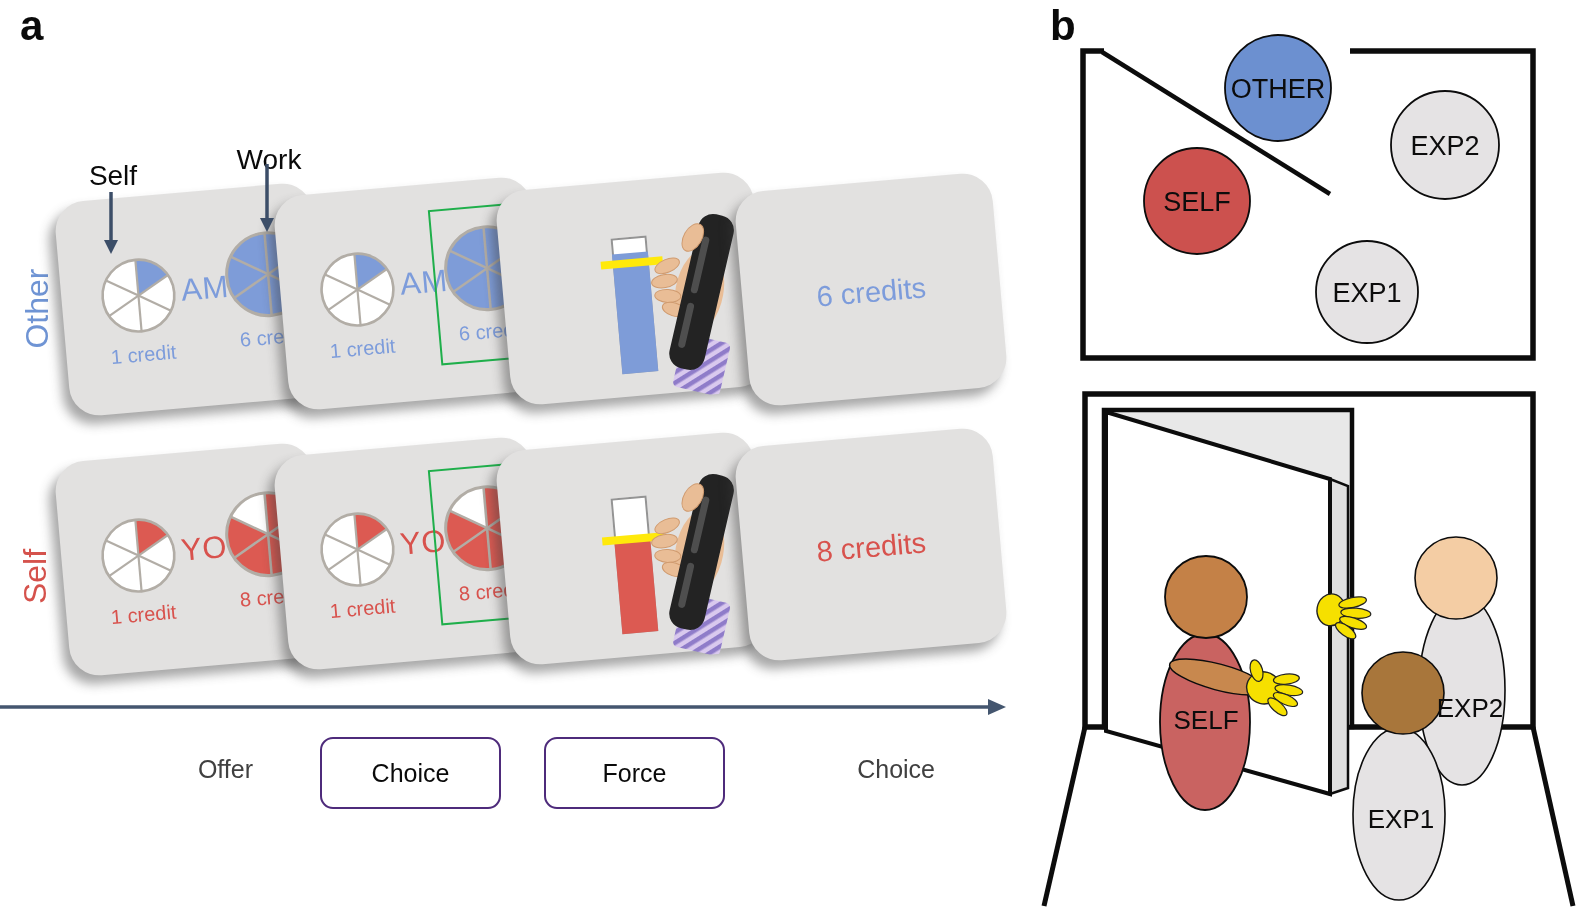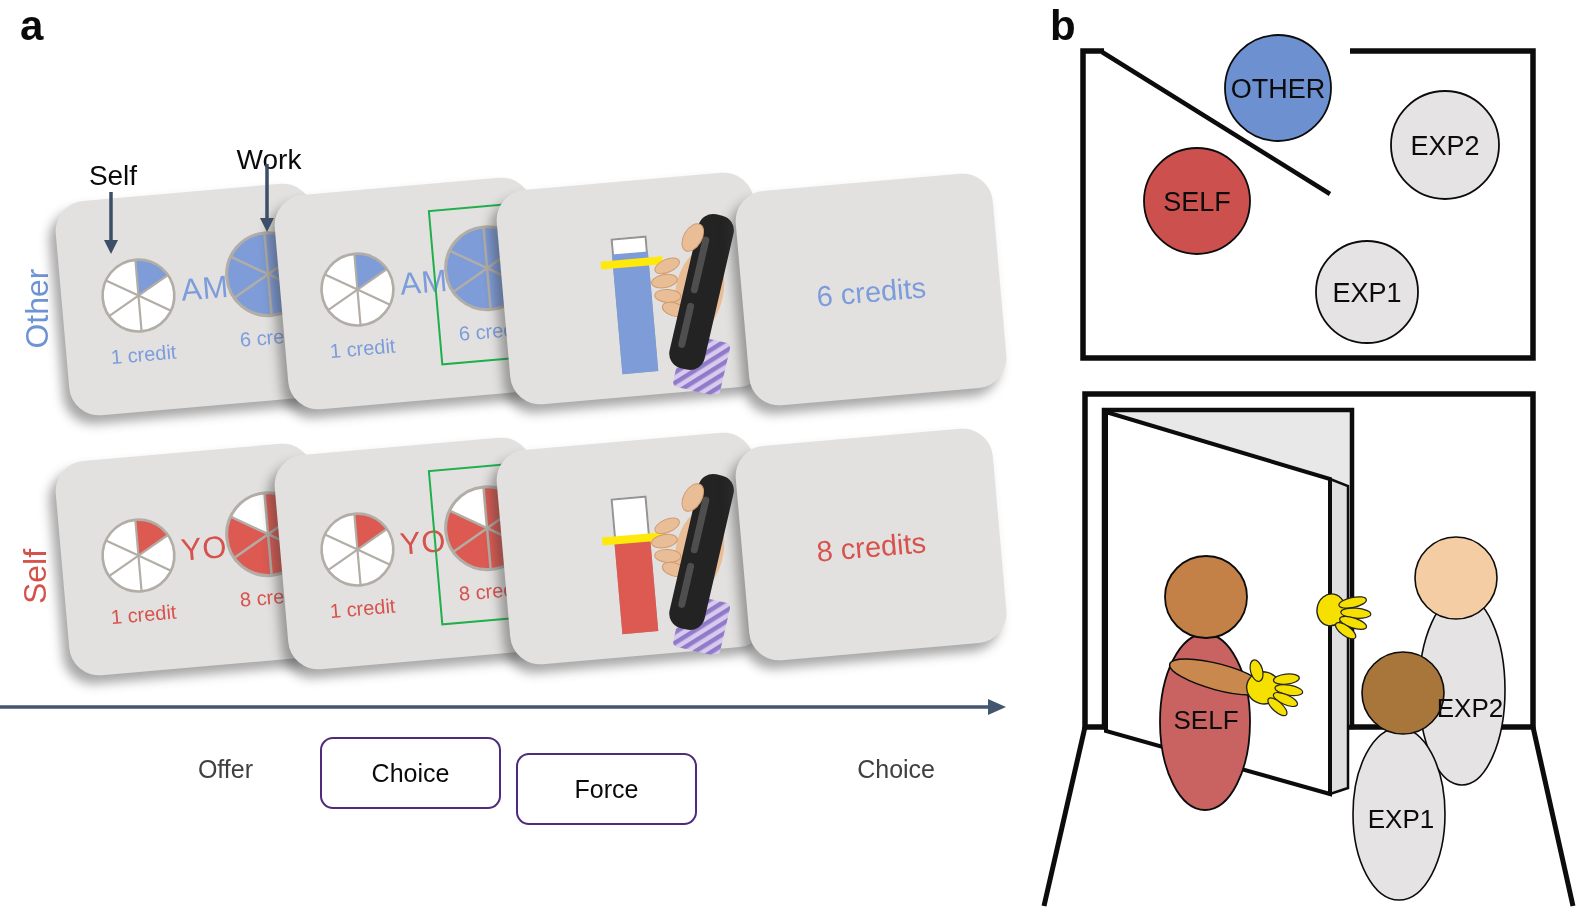--- a/index.html
+++ b/index.html
@@ -225,21 +225,21 @@
     <div class="outcome-text txt">8 credits</div>
   </div>
 
   <svg id="timeline">
     <line x1="0" y1="13" x2="992" y2="13" stroke="#44566F" stroke-width="3.5"></line>
     <polygon points="1006,13 988,5 988,21" fill="#44566F"></polygon>
   </svg>
 
   <div class="phase-plain" style="left:128px;width:125px;">Offer</div>
   <div class="phase-box" style="left:320px;">Choice</div>
-  <div class="phase-box" style="left:516px;margin-top:16px;">Force</div>
+  <div class="phase-box" style="left:544px;">Force</div>
   <div class="phase-plain" style="left:790px;width:145px;">Choice</div>
 
   <svg class="broom" style="left:1040px;top:0;" width="538" height="382" viewBox="1040 0 538 382">
     <path d="M1104,51 L1083,51 L1083,358 L1533,358 L1533,51 L1350,51" fill="none" stroke="#0c0c0c" stroke-width="5.5"></path>
     <line x1="1102" y1="52" x2="1330" y2="194" stroke="#0c0c0c" stroke-width="4.5"></line>
     <circle cx="1278" cy="88" r="53" stroke="#0c0c0c" stroke-width="1.8" fill="#6C90D0"></circle>
     <text x="1278" y="98" font-size="27" text-anchor="middle" fill="#0c0c0c">OTHER</text>
     <circle cx="1197" cy="201" r="53" stroke="#0c0c0c" stroke-width="1.8" fill="#CC514E"></circle>
     <text x="1197" y="211" font-size="27" text-anchor="middle" fill="#0c0c0c">SELF</text>
     <circle cx="1445" cy="145" r="54" stroke="#0c0c0c" stroke-width="1.8" fill="#E5E3E4"></circle>

